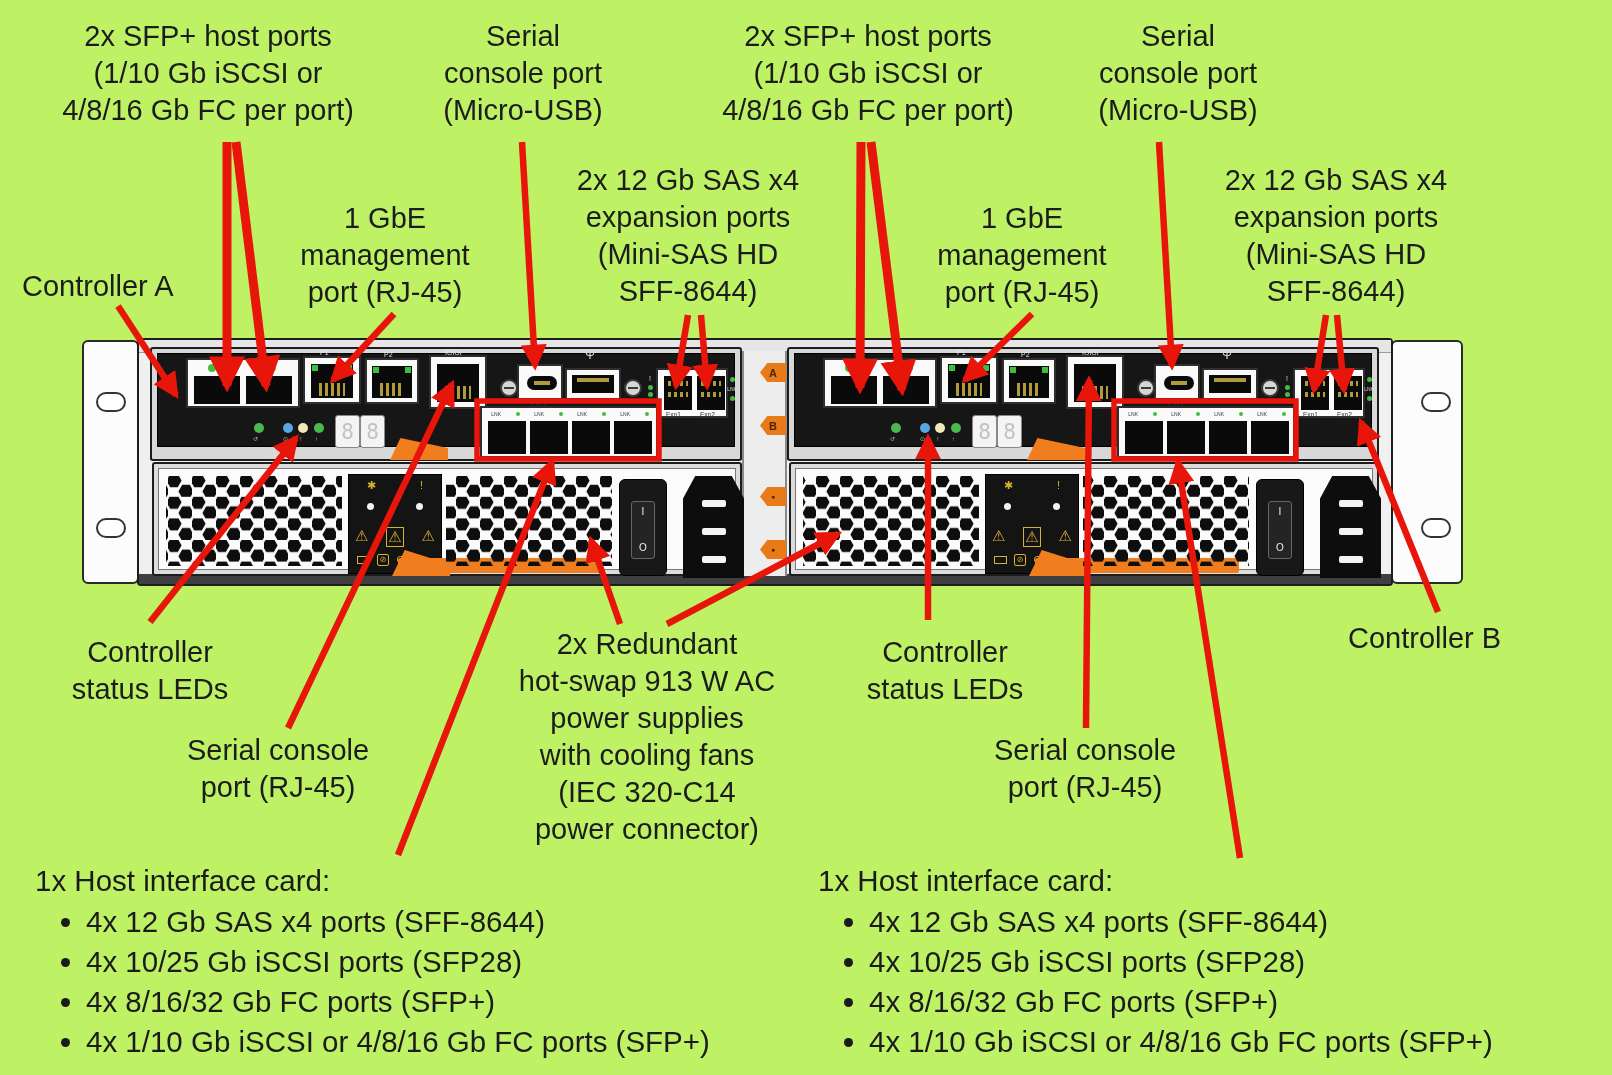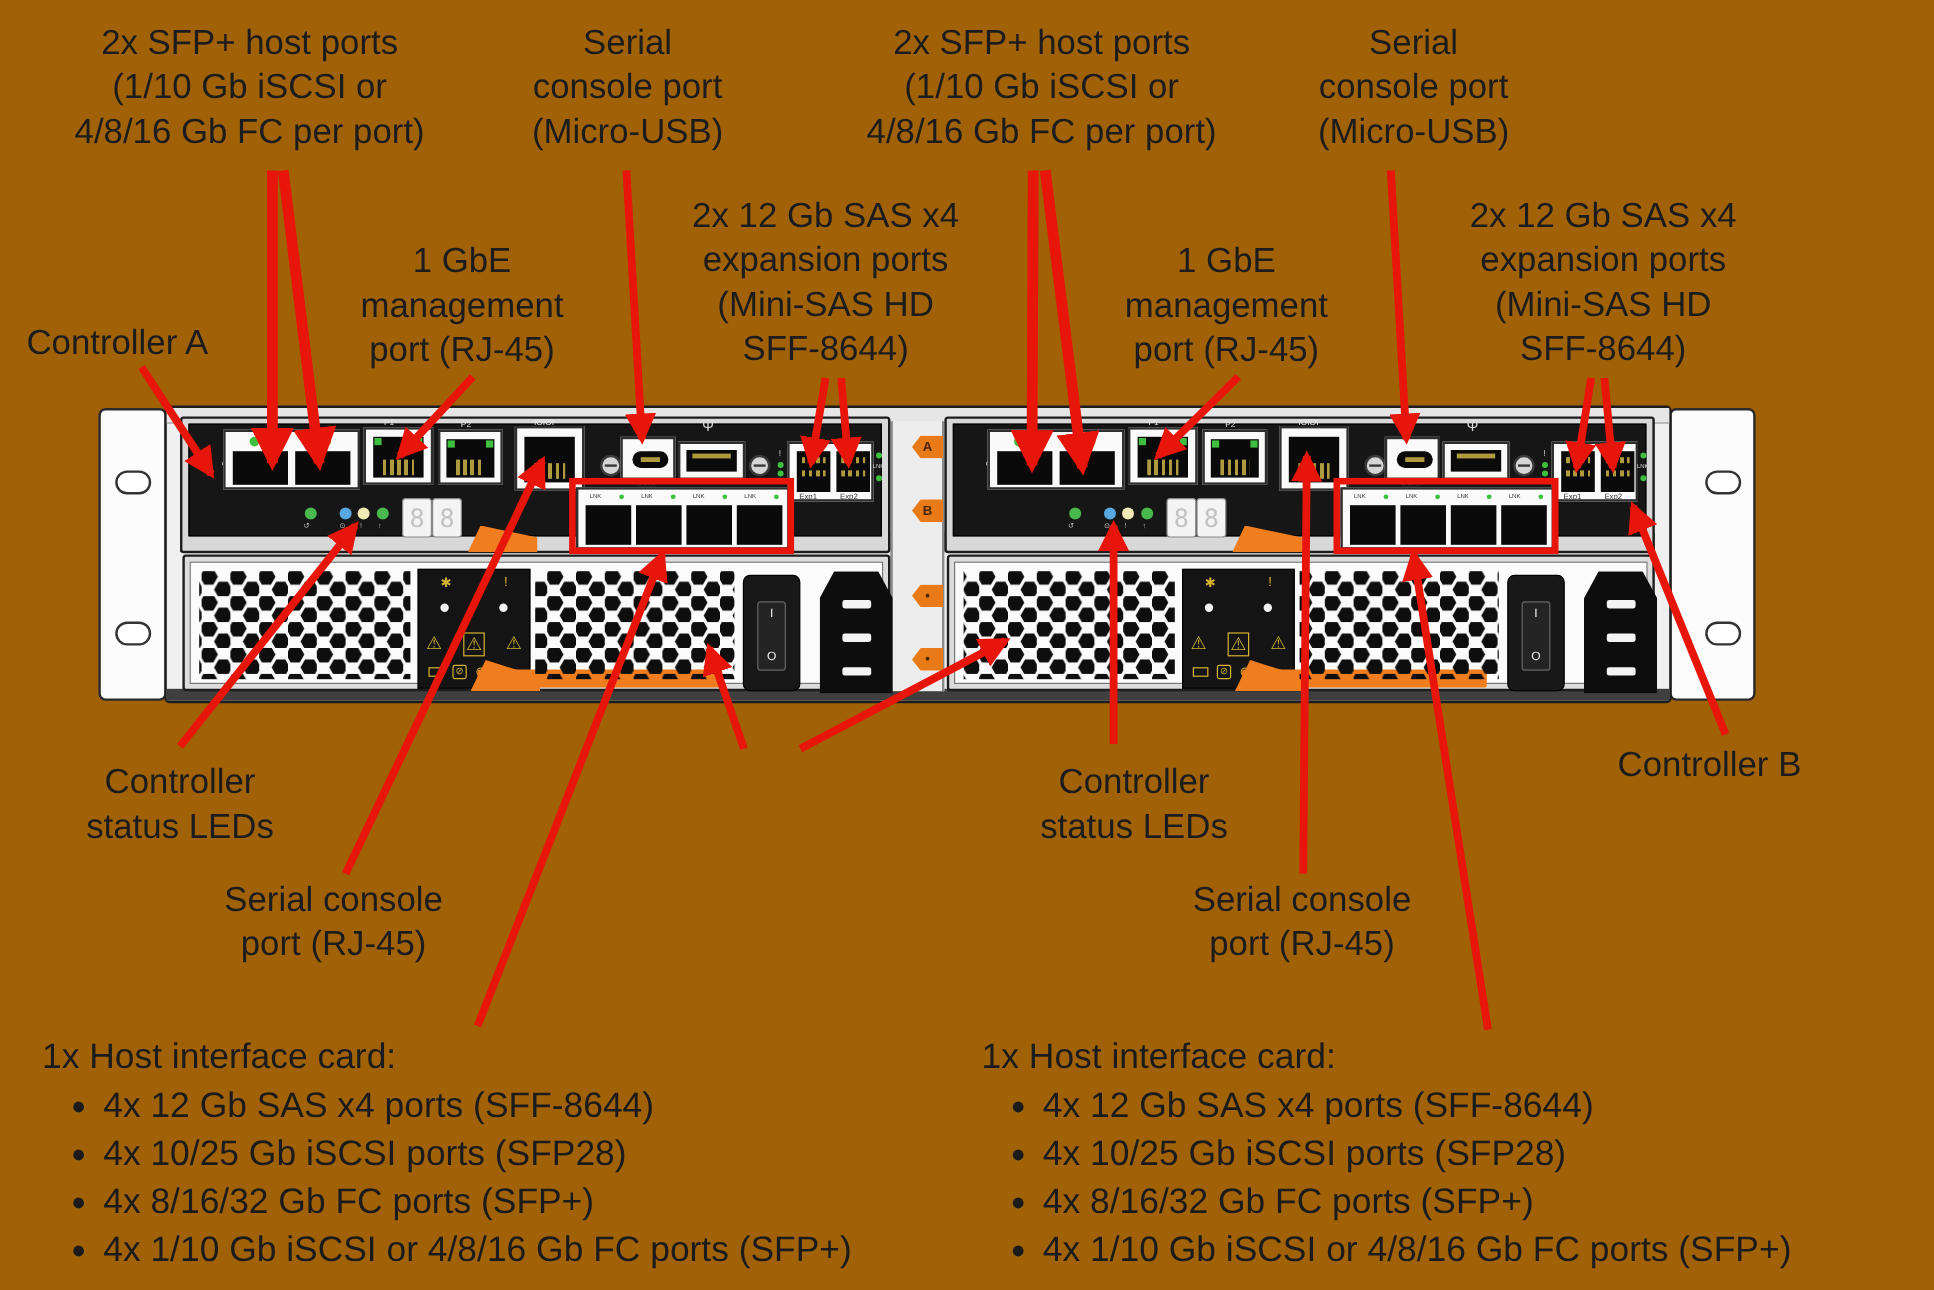--- a/index.html
+++ b/index.html
@@ -1,16 +1,16 @@
 <!DOCTYPE html>
 <html><head>
 <meta charset="utf-8">
 <style>
   html,body{margin:0;padding:0;background:#fff;}
-  #page{position:relative;width:1612px;height:1075px;background:#a16207;overflow:hidden;
+  #page{position:relative;width:1612px;height:1075px;background:#bef264;overflow:hidden;
         font-family:"Liberation Sans", sans-serif;color:#1c1c1c;}
   
   .callout{position:absolute;transform:translateX(-50%);text-align:center;
            white-space:pre-line;font-size:29px;line-height:37px;color:#1c1c1c;}
   .callout.la{transform:none;text-align:left;}
   
   .hic-list{position:absolute;top:864px;width:810px;font-size:29.5px;color:#1b1b1b;}
   .hic-title{margin-bottom:7px;line-height:34px;}
   .hic-item{display:flex;gap:16px;padding-left:26px;margin-bottom:7px;line-height:33px;}
   .bullet{width:9px;height:9px;border-radius:50%;background:#1b1b1b;margin-top:13px;flex:none;}
@@ -107,20 +107,26 @@
   <div class="callout" style="left:1336px;top:162px;">2x 12 Gb SAS x4
 expansion ports
 (Mini-SAS HD
 SFF-8644)</div>
   <div class="callout la" style="left:22px;top:268px;">Controller A</div>
 
   <div class="callout" style="left:150px;top:634px;">Controller
 status LEDs</div>
   <div class="callout" style="left:278px;top:732px;">Serial console
 port (RJ-45)</div>
+  <div class="callout" style="left:647px;top:626px;">2x Redundant
+hot-swap 913 W AC
+power supplies
+with cooling fans
+(IEC 320-C14
+power connector)</div>
   <div class="callout" style="left:945px;top:634px;">Controller
 status LEDs</div>
   <div class="callout" style="left:1085px;top:732px;">Serial console
 port (RJ-45)</div>
   <div class="callout la" style="left:1348px;top:620px;">Controller B</div>
 
   <div class="hic-list" style="left:35px;">
     <div class="hic-title">1x Host interface card:</div>
     <div class="hic-item">
         <span class="bullet"></span>

